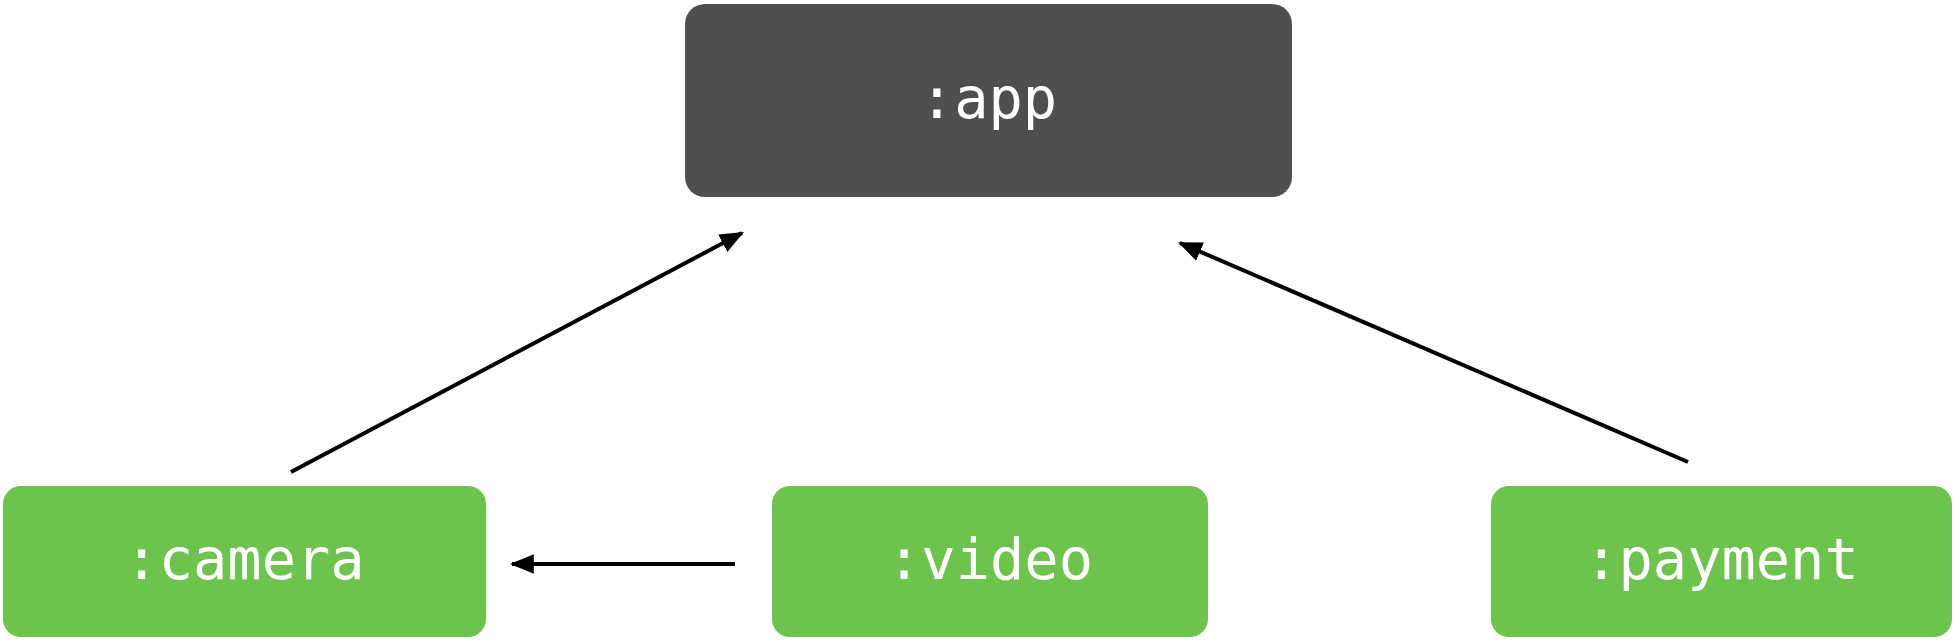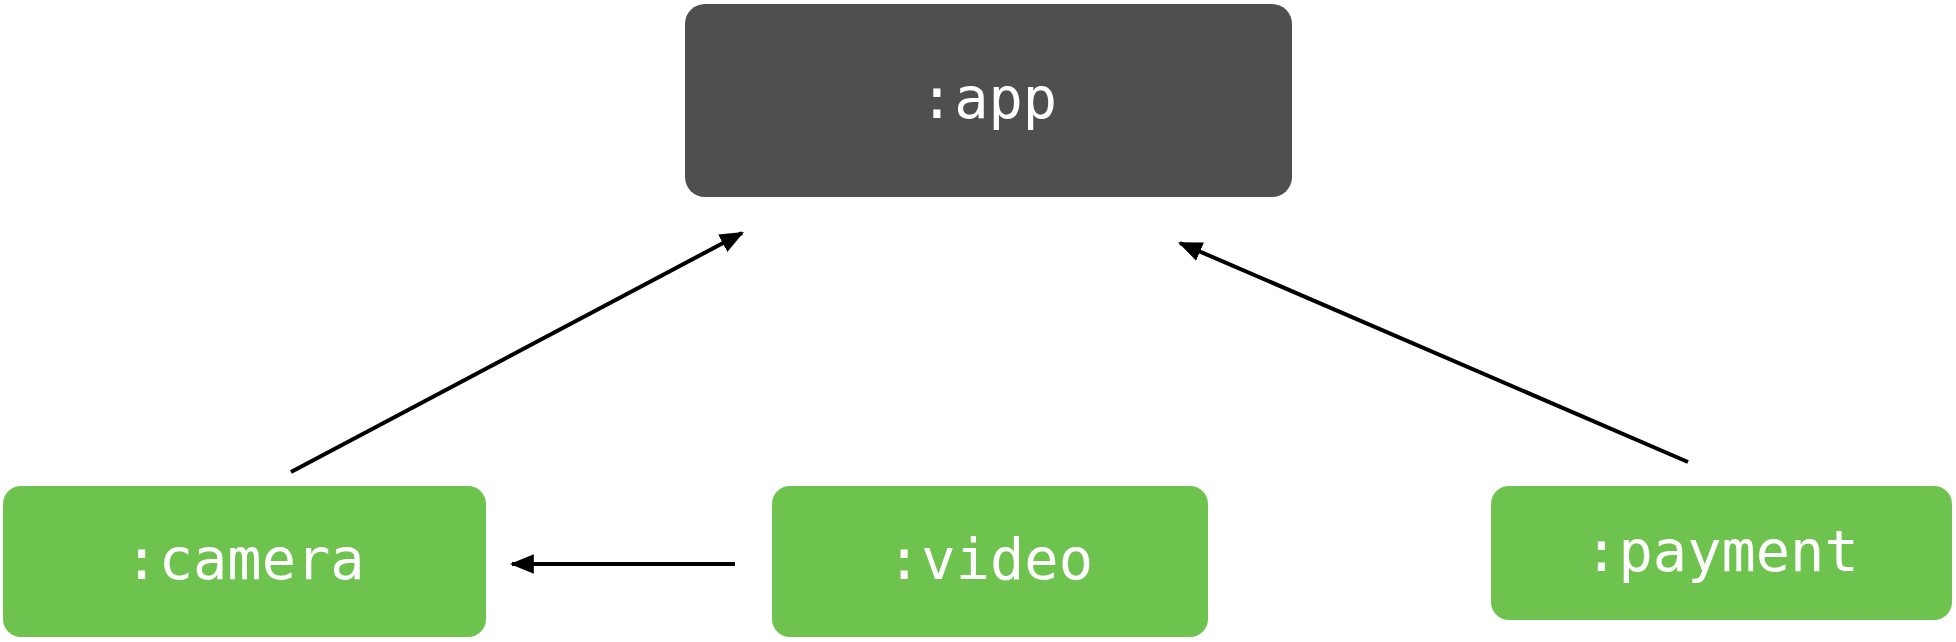--- a/index.html
+++ b/index.html
@@ -49,21 +49,21 @@
     left: 772px;
     top: 486px;
     width: 436px;
     height: 151px;
     border-radius: 18px;
   }
   .node-payment {
     left: 1491px;
     top: 486px;
     width: 461px;
-    height: 134px;
+    height: 151px;
     border-radius: 18px;
   }
   svg.edges {
     position: absolute;
     left: 0;
     top: 0;
     width: 1956px;
     height: 642px;
     pointer-events: none;
   }

